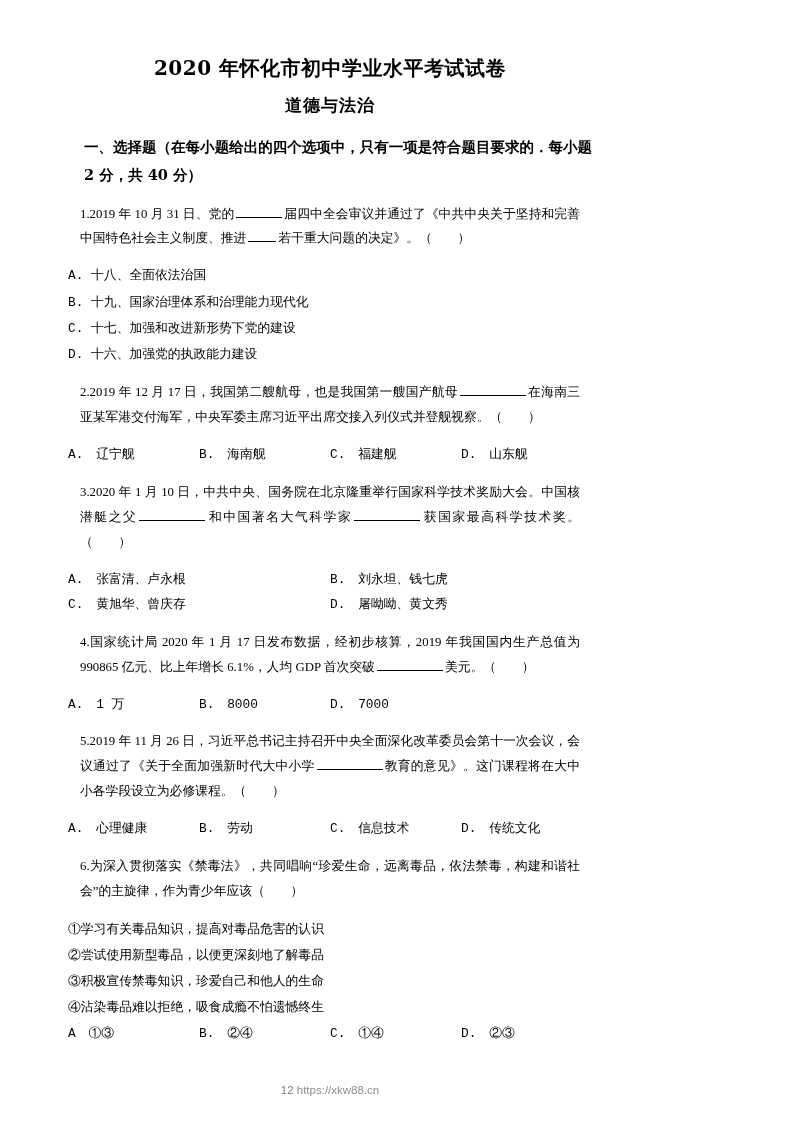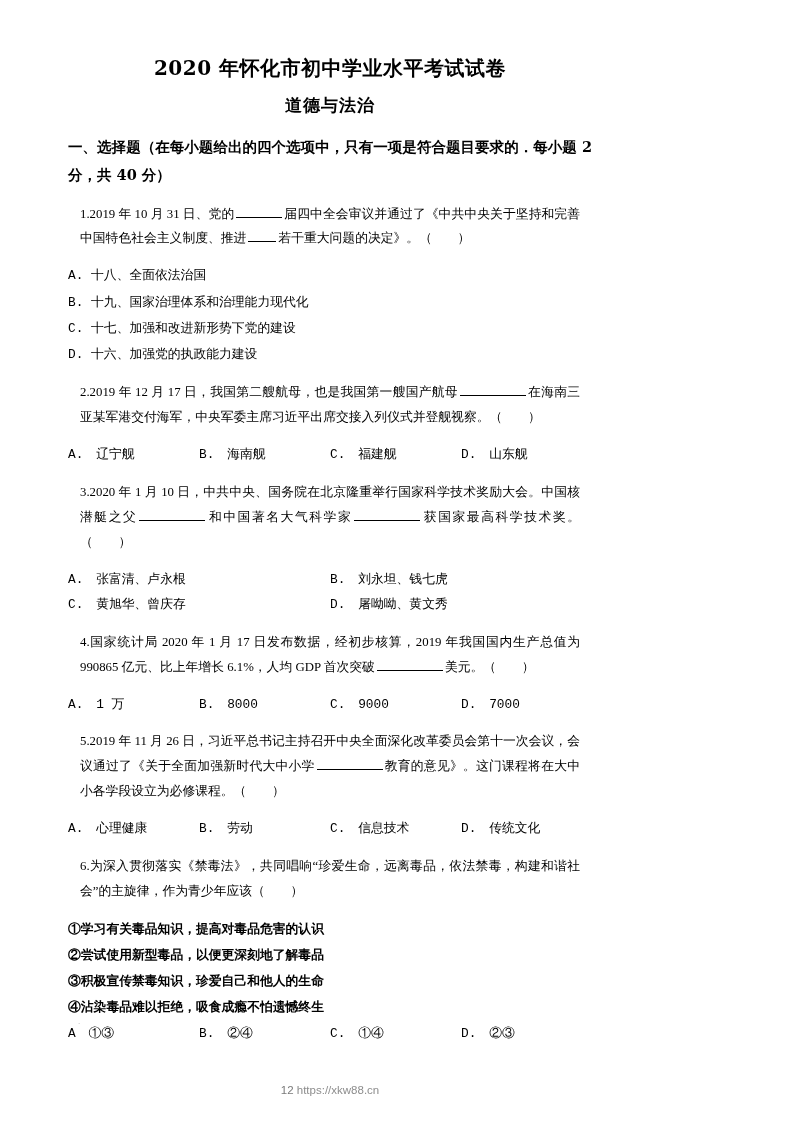--- a/index.html
+++ b/index.html
@@ -35,21 +35,21 @@
     font-size: 17px;
     font-weight: bold;
     letter-spacing: 1px;
     margin: 0 0 16px 0;
     font-family: Liberation Mono, monospace;
   }
   .section-heading {
     font-size: 14.5px;
     font-weight: bold;
     line-height: 1.95;
-    margin: 0 0 4px 0;
+    margin: 0 0 4px 16px;
     text-align: justify;
     font-family: "DejaVu Serif", "Liberation Serif", serif;
   }
   .question {
     margin: 0 0 2px 0;
   }
   .q-stem {
     font-size: 12.8px;
     line-height: 1.95;
     text-align: justify;
@@ -81,21 +81,20 @@
     box-sizing: border-box;
     padding-right: 4px;
     white-space: nowrap;
   }
   .opt-stack .opt {
     line-height: 2.05;
   }
   .sub-item {
     font-size: 12.8px;
     line-height: 2.05;
-    font-weight: bold;
   }
   .footer {
     position: absolute;
     left: 0;
     bottom: 26px;
     width: 100%;
     text-align: center;
     font-size: 11.5px;
     color: #8d8d8d;
     font-family: "Liberation Sans", sans-serif;
@@ -155,21 +154,20 @@
     </div>
   </div>
 
   <div class="question">
     <p class="q-stem">
       <span>4.国家统计局 2020 年 1 月 17 日发布数据，经初步核算，2019 年我国国内生产总值为990865 亿元、比上年增长 6.1%，人均 GDP 首次突破</span><span class="blank w-long"></span><span>美元。（　　）</span>
     </p>
     <div class="options cols4">
       <div class="opt">A.　1 万</div>
       <div class="opt">B.　8000</div>
-      <div class="opt">C.　9000</div>
       <div class="opt">D.　7000</div>
     </div>
   </div>
 
   <div class="question">
     <p class="q-stem">
       <span>5.2019 年 11 月 26 日，习近平总书记主持召开中央全面深化改革委员会第十一次会议，会议通过了《关于全面加强新时代大中小学</span><span class="blank w-long"></span><span>教育的意见》。这门课程将在大中小各学段设立为必修课程。（　　）</span>
     </p>
     <div class="options cols4">
       <div class="opt">A.　心理健康</div>

